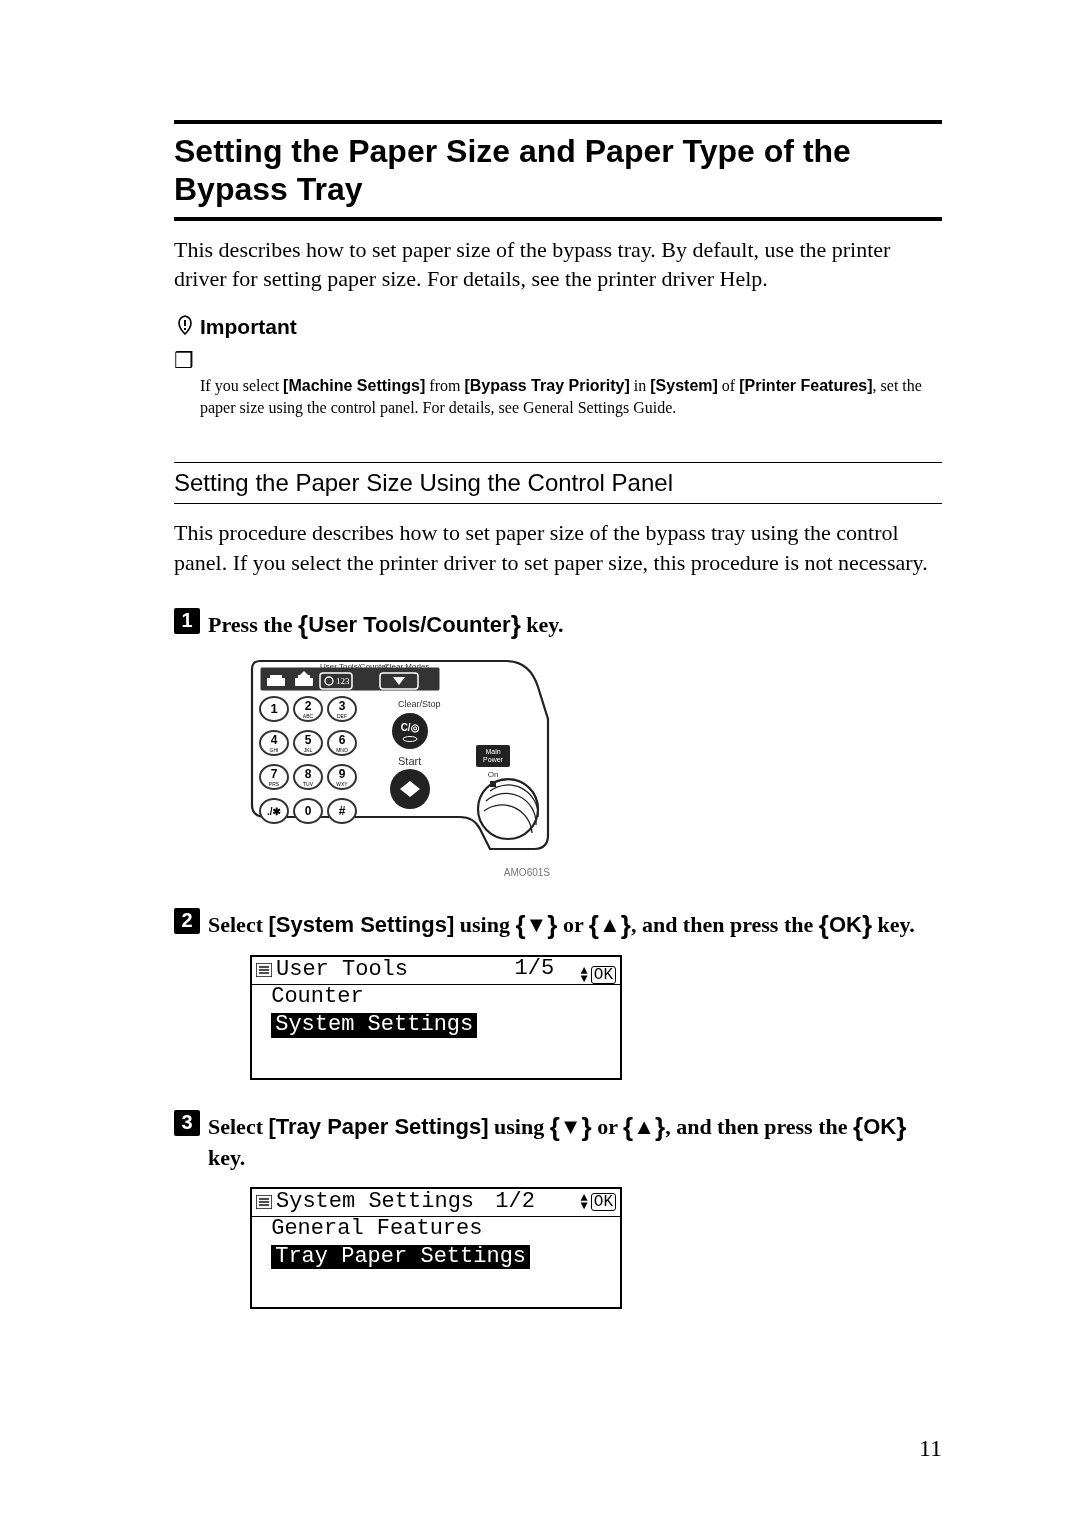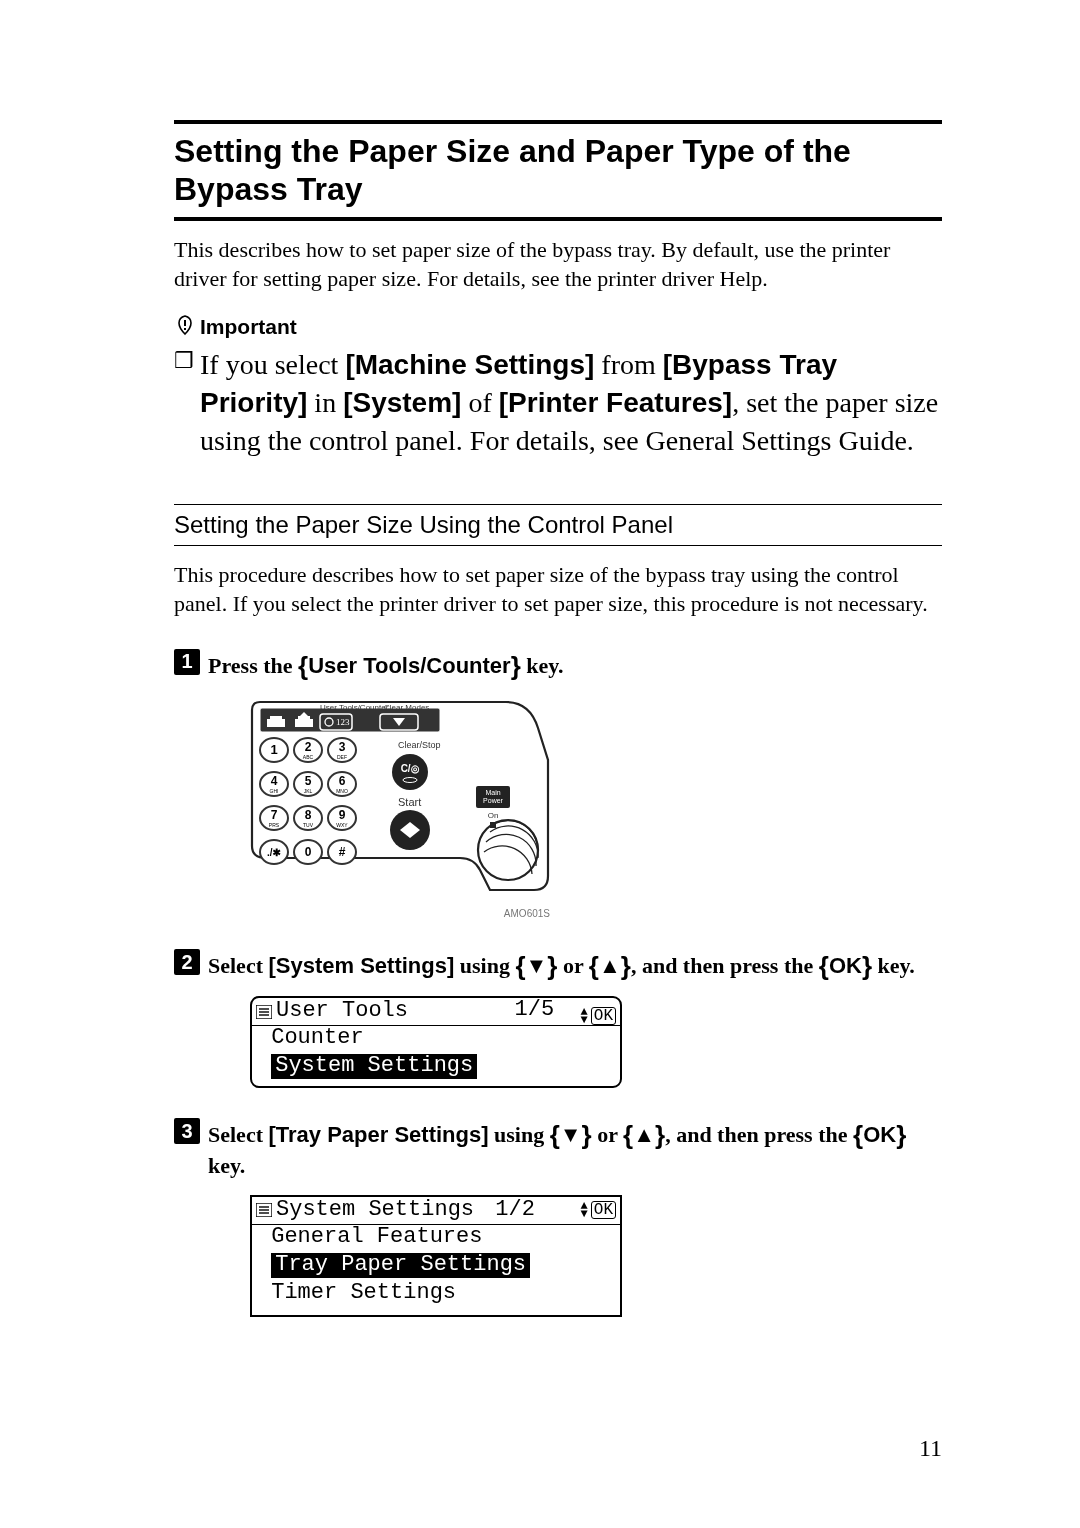--- a/index.html
+++ b/index.html
@@ -11,21 +11,21 @@
 
   .h1 { font-family: Arial, Helvetica, sans-serif; font-weight: bold; font-size: 32px; line-height: 1.2; margin: 8px 0 8px 0; }
 
   .body { font-size: 22px; line-height: 1.35; margin: 14px 0 20px 0; }
 
   .important-row { display: flex; align-items: center; gap: 4px; margin-top: 0; }
   .important-label { font-family: Arial, Helvetica, sans-serif; font-weight: bold; font-size: 21px; }
 
   .bullet-row { display: flex; margin: 6px 0 0 0; }
   .bullet-glyph { width: 26px; font-size: 22px; line-height: 1.35; }
-  .bullet-text { font-size: 28px; line-height: 1.35; flex: 1; }
+  .bullet-text { font-size: 16px; line-height: 1.35; flex: 1; margin-top: 29px; }
   .bold-sans { font-family: Arial, Helvetica, sans-serif; font-weight: bold; }
 
   .h2-block { margin-top: 44px; margin-bottom: 14px; }
   .h2 { font-family: Arial, Helvetica, sans-serif; font-size: 24px; font-weight: normal; margin: 6px 0; }
 
   .step-row { display: flex; align-items: baseline; gap: 8px; margin-top: 28px; }
   .step-num { width: 26px; height: 26px; background: #000; color: #fff; font-family: Arial, Helvetica, sans-serif; font-weight: bold; font-size: 20px; display: flex; align-items: center; justify-content: center; border-radius: 2px; flex: 0 0 26px; align-self: flex-start; margin-top: 2px; }
   .step-text { font-weight: bold; font-size: 22px; line-height: 1.35; flex: 1; }
 
   .key { font-family: Arial, Helvetica, sans-serif; font-weight: bold; }
@@ -41,21 +41,21 @@
   
   .lcd { margin: 14px 0 6px 76px; border: 2px solid #000; width: 372px; font-family: 'Courier New', monospace; font-size: 22px; line-height: 1.12; background: #fff; }
   .lcd-row { padding: 0 6px 2px 6px; display: flex; align-items: flex-start; height: 28px; }
   .lcd-header { border-bottom: 1.5px solid #000; display: flex; justify-content: space-between; align-items: center; padding: 0 4px; height: 28px; }
   .lcd-left { display:flex; align-items:center; gap:4px; }
   .list-icon svg { display:block; }
   .ok-box { display:inline-flex; align-items:center; gap:2px; }
   .ok-text { border:1.6px solid #000; padding:0 2px; font-size:16px; line-height:16px; font-family:'Courier New',monospace; border-radius:3px; }
   .arrows { display:inline-block; line-height:8px; font-size:12px; margin-right:1px; }
   .inv { background:#000; color:#fff; display:inline-block; padding:0 4px; }
-  .lcd2 { height: 92px; border-radius: 9px; }
+  .lcd2 { height: 125px; }
   .lcd3 { height: 122px; }
 
   .pagenum { position: absolute; bottom: 66px; right: 138px; font-size: 24px; }
 </style>
 </head>
 <body>
 
 <div class="page">
 
   <div class="rule-thick"></div>
@@ -239,17 +239,16 @@
           </span>
         <span>System Settings</span>&nbsp;<span>1/2</span>
       </span>
       <span class="ok-box">
           <span class="arrows">▲<br>▼</span>
           <span class="ok-text">OK</span>
         </span>
     </div>
     <div class="lcd-row">&nbsp;<span>General Features</span></div>
     <div class="lcd-row">&nbsp;<span class="inv">Tray Paper Settings</span></div>
-    <div class="lcd-row">&nbsp;<span>Timer Settings</span></div>
   </div>
 
   <div class="pagenum">11</div>
 </div>
 
 </body></html>

